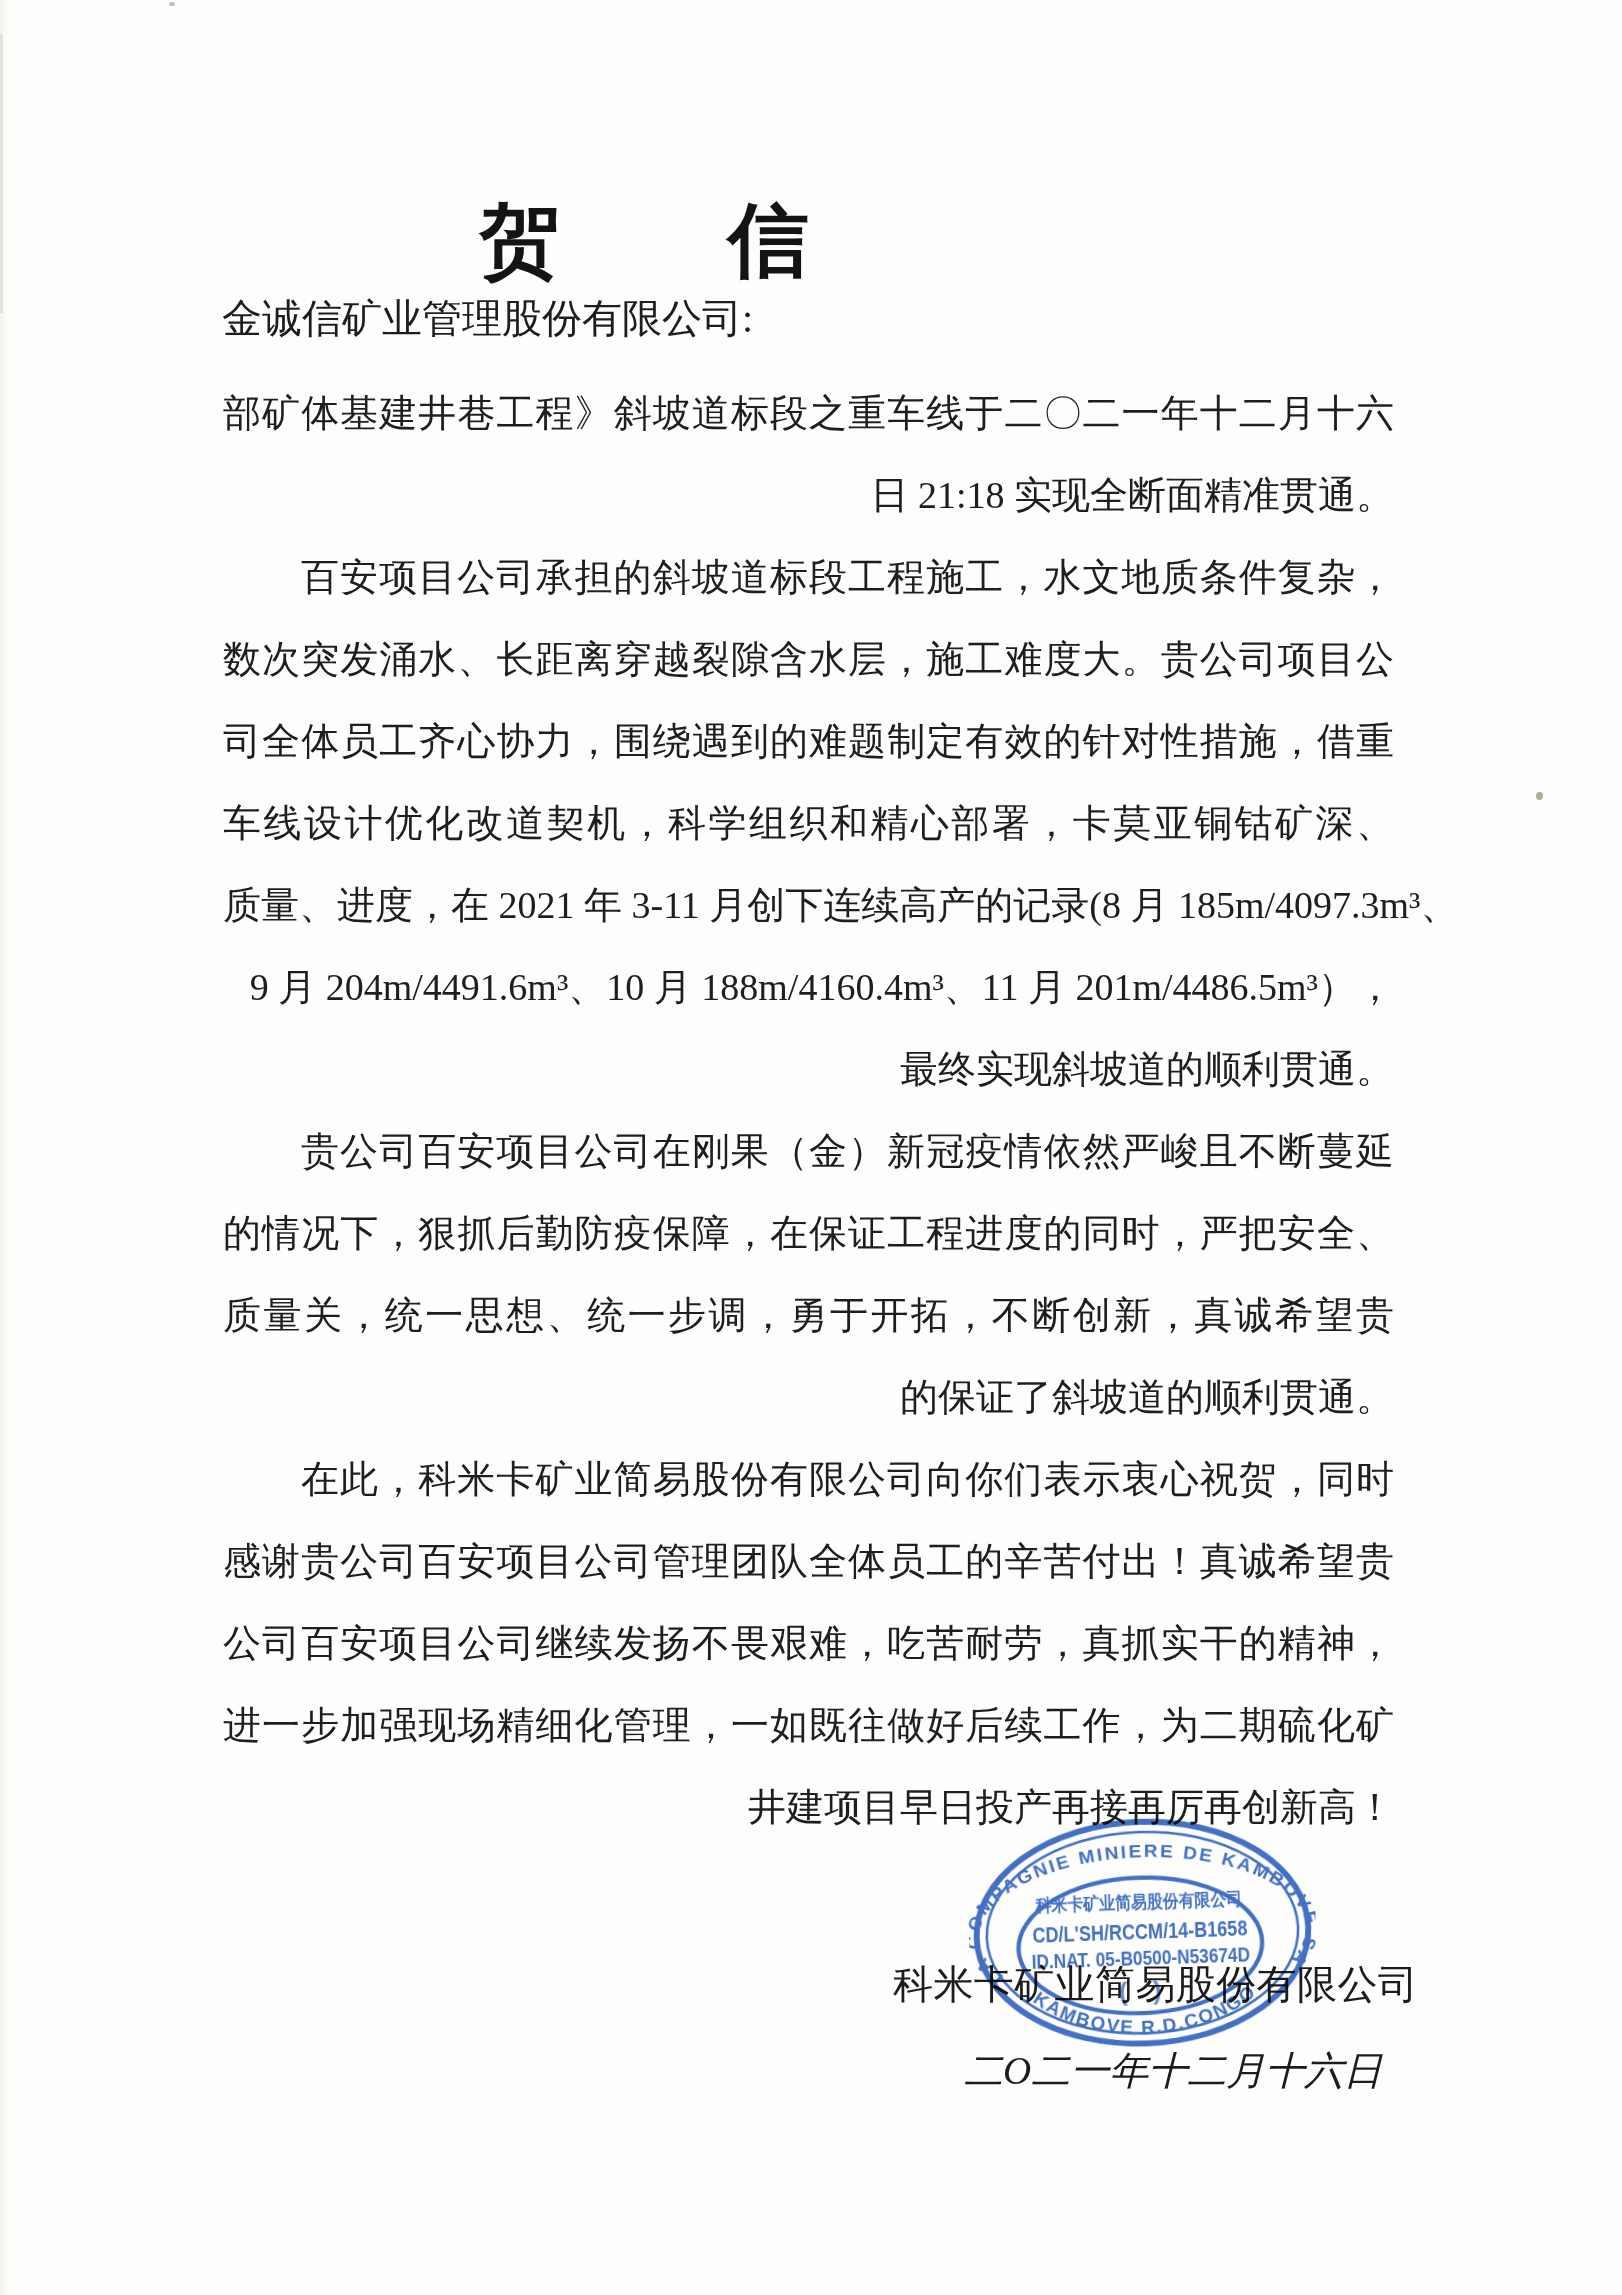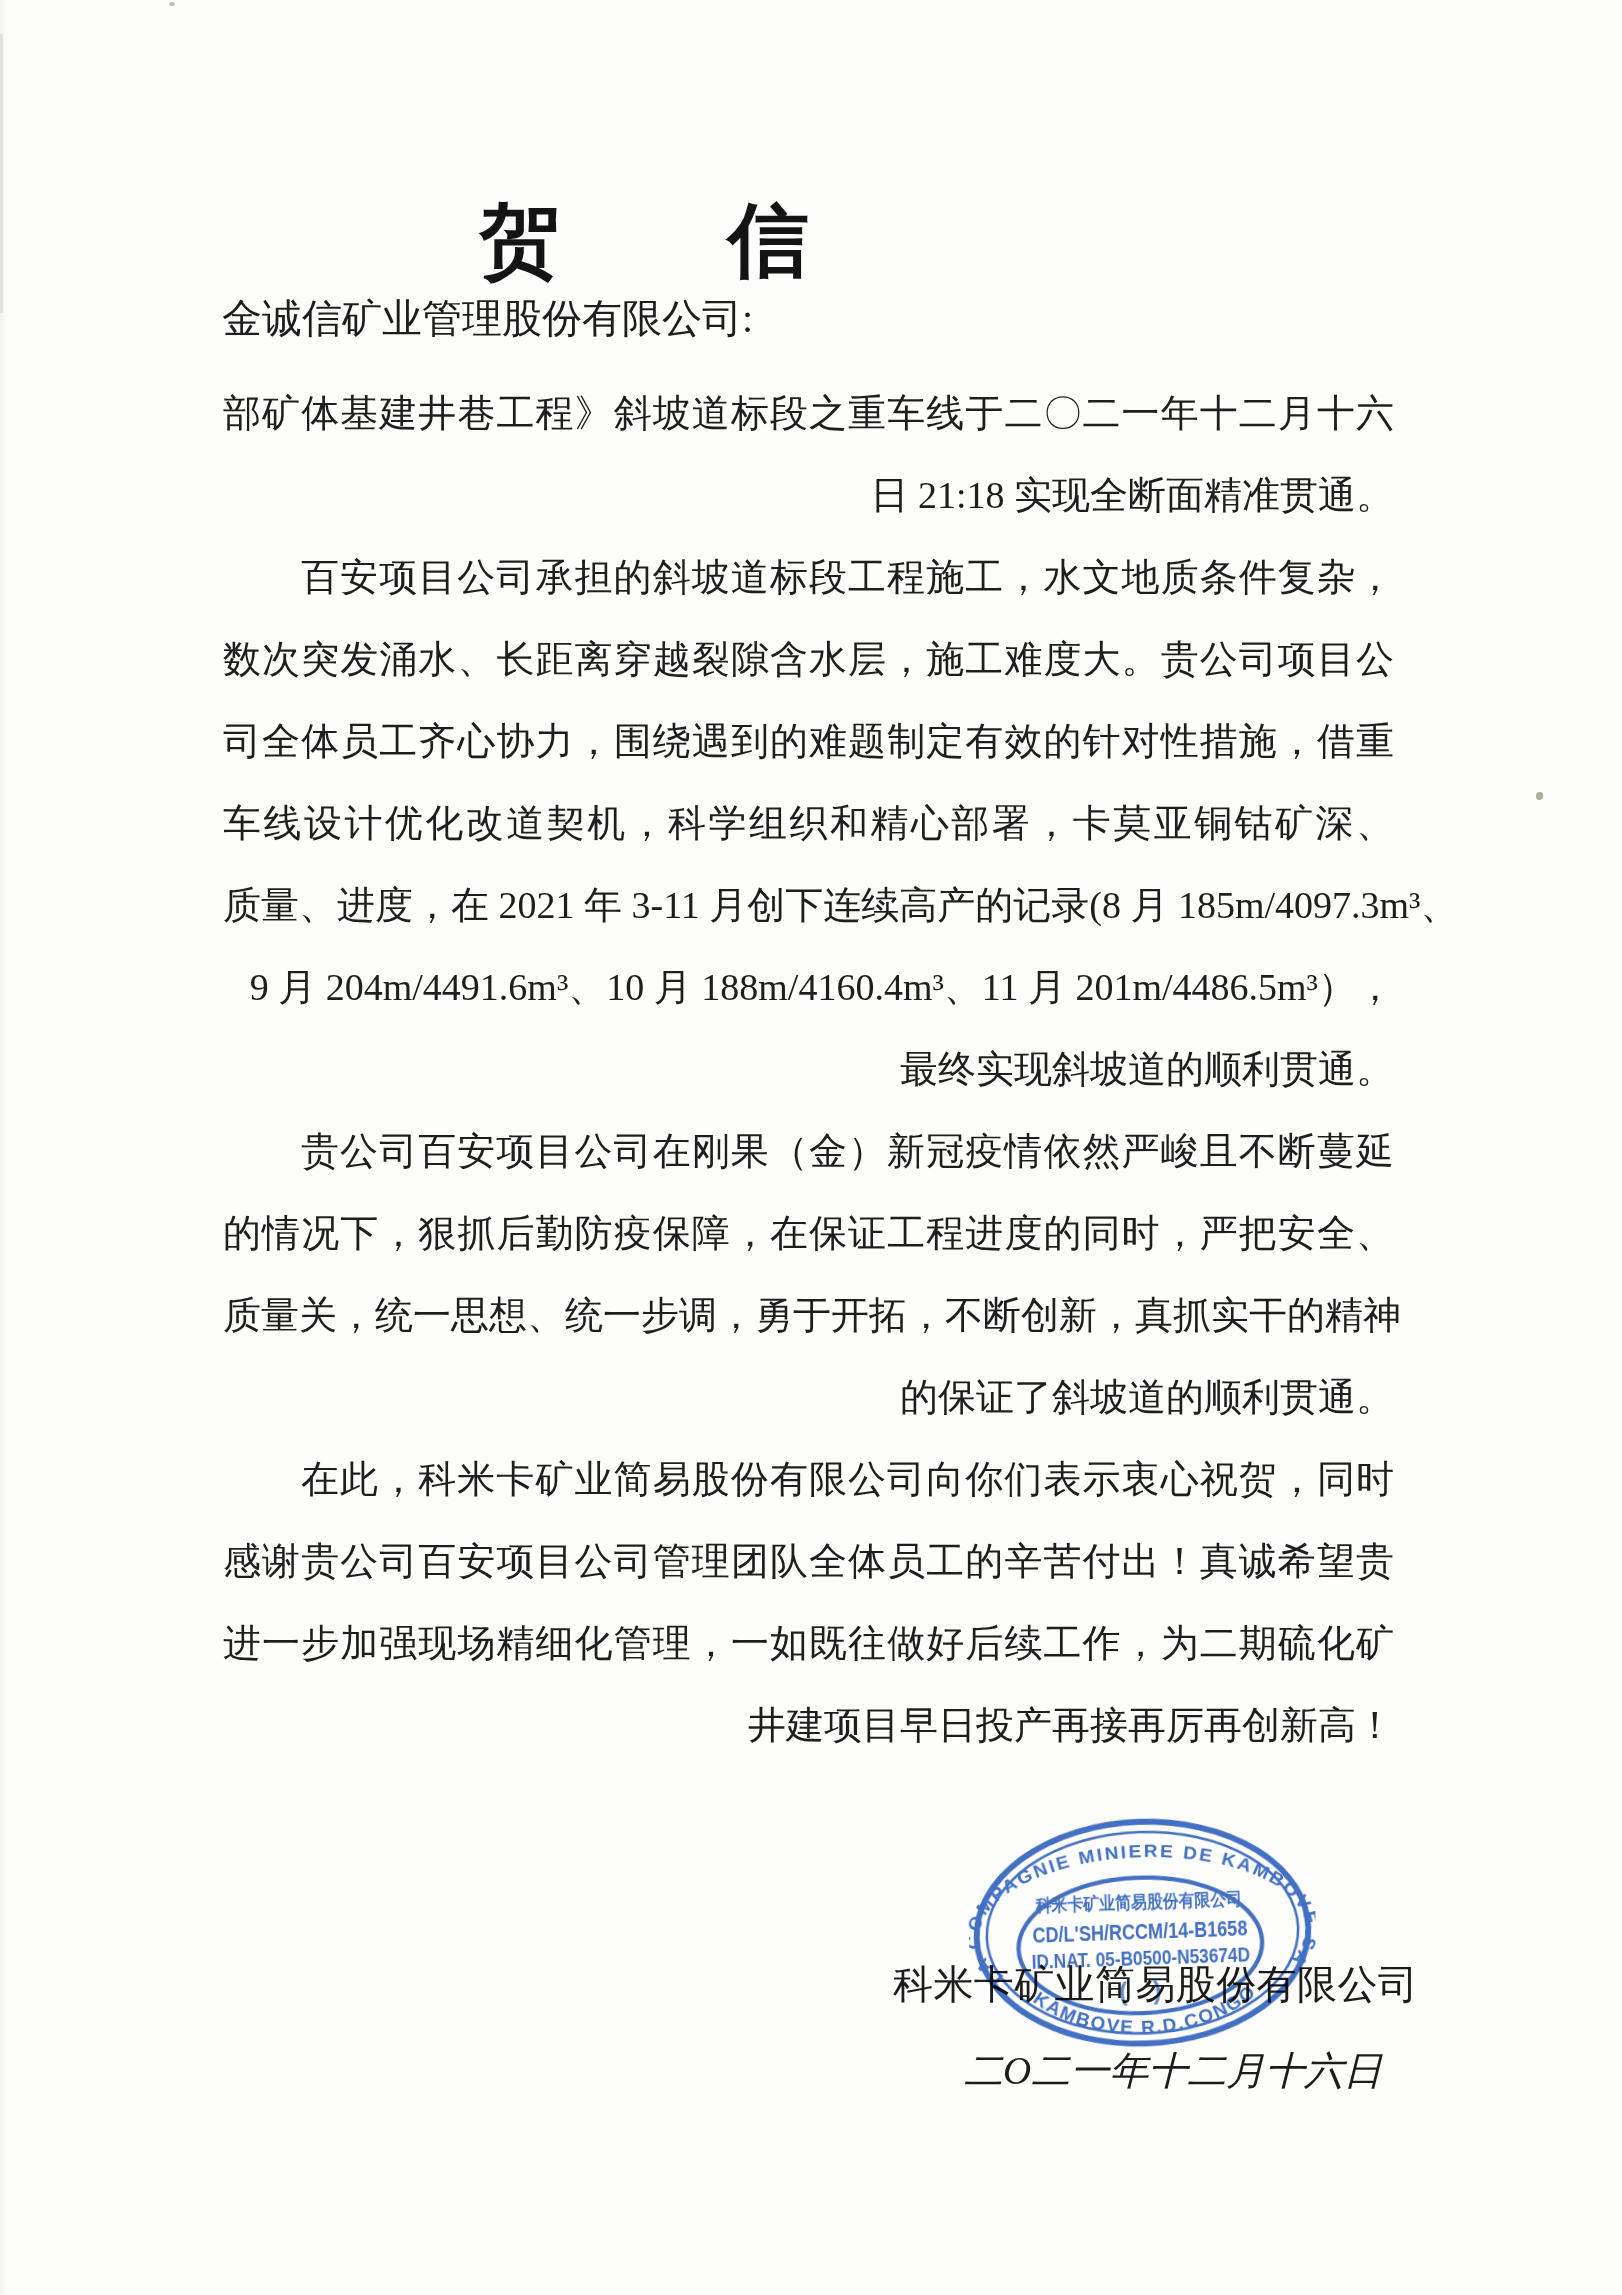--- a/index.html
+++ b/index.html
@@ -72,24 +72,25 @@
       <div class="line">日 21:18 实现全断面精准贯通。</div>
       <div class="line indent j">百安项目公司承担的斜坡道标段工程施工，水文地质条件复杂，</div>
       <div class="line j">数次突发涌水、长距离穿越裂隙含水层，施工难度大。贵公司项目公</div>
       <div class="line j">司全体员工齐心协力，围绕遇到的难题制定有效的针对性措施，借重</div>
       <div class="line j">车线设计优化改道契机，科学组织和精心部署，卡莫亚铜钴矿深、</div>
       <div class="line">质量、进度，在 2021 年 3-11 月创下连续高产的记录(8 月 185m/4097.3m³、</div>
       <div class="line">9 月 204m/4491.6m³、10 月 188m/4160.4m³、11 月 201m/4486.5m³），</div>
       <div class="line">最终实现斜坡道的顺利贯通。</div>
       <div class="line indent j">贵公司百安项目公司在刚果（金）新冠疫情依然严峻且不断蔓延</div>
       <div class="line j">的情况下，狠抓后勤防疫保障，在保证工程进度的同时，严把安全、</div>
-      <div class="line j">质量关，统一思想、统一步调，勇于开拓，不断创新，真抓实干的精神</div>
+      <div class="line j">质量关，统一思想、统一步调，勇于开拓，不断创新，真诚希望贵</div>
       <div class="line">的保证了斜坡道的顺利贯通。</div>
       <div class="line indent j">在此，科米卡矿业简易股份有限公司向你们表示衷心祝贺，同时</div>
       <div class="line j">感谢贵公司百安项目公司管理团队全体员工的辛苦付出！真诚希望贵</div>
+      <div class="line j">公司百安项目公司继续发扬不畏艰难，吃苦耐劳，真抓实干的精神，</div>
       <div class="line j">进一步加强现场精细化管理，一如既往做好后续工作，为二期硫化矿</div>
       <div class="line">井建项目早日投产再接再厉再创新高！</div>
     </div>
 
   <div class="signature">科米卡矿业简易股份有限公司</div>
 
   <div class="date">二O二一年十二月十六日</div>
 
   <svg class="stamp" viewBox="0 0 410 280" xmlns="http://www.w3.org/2000/svg">
     <defs>

